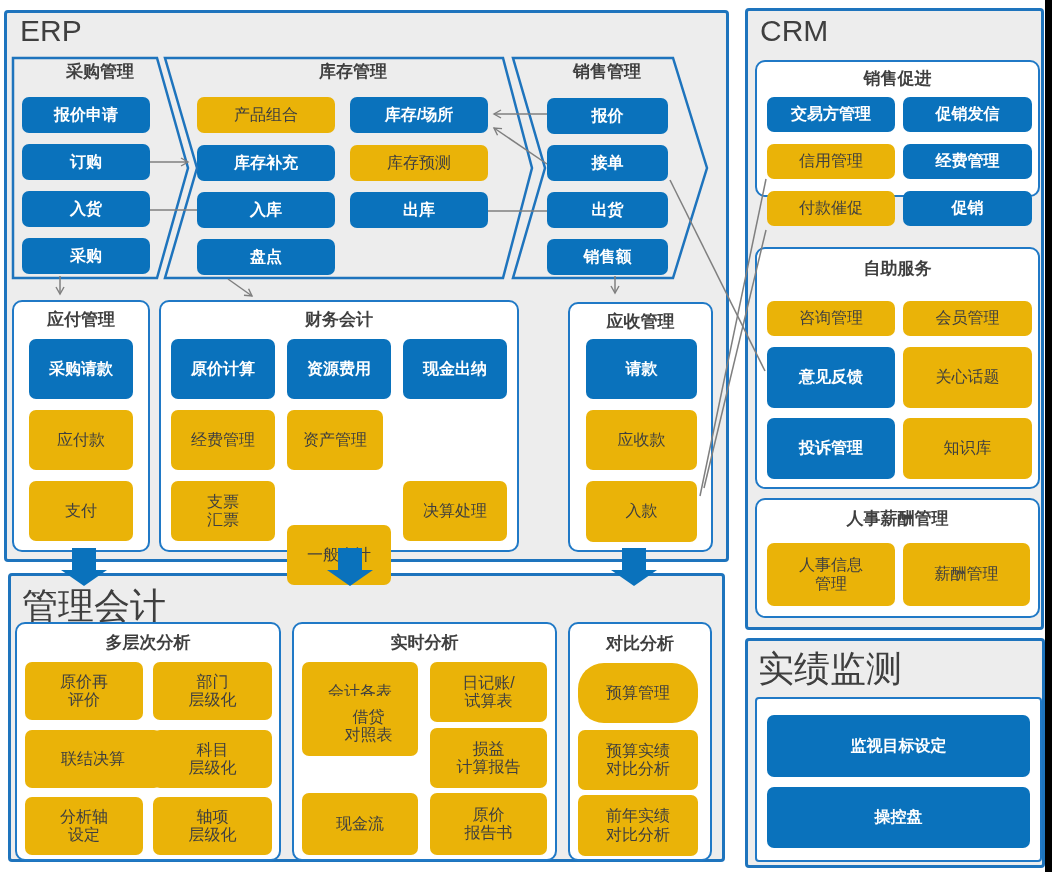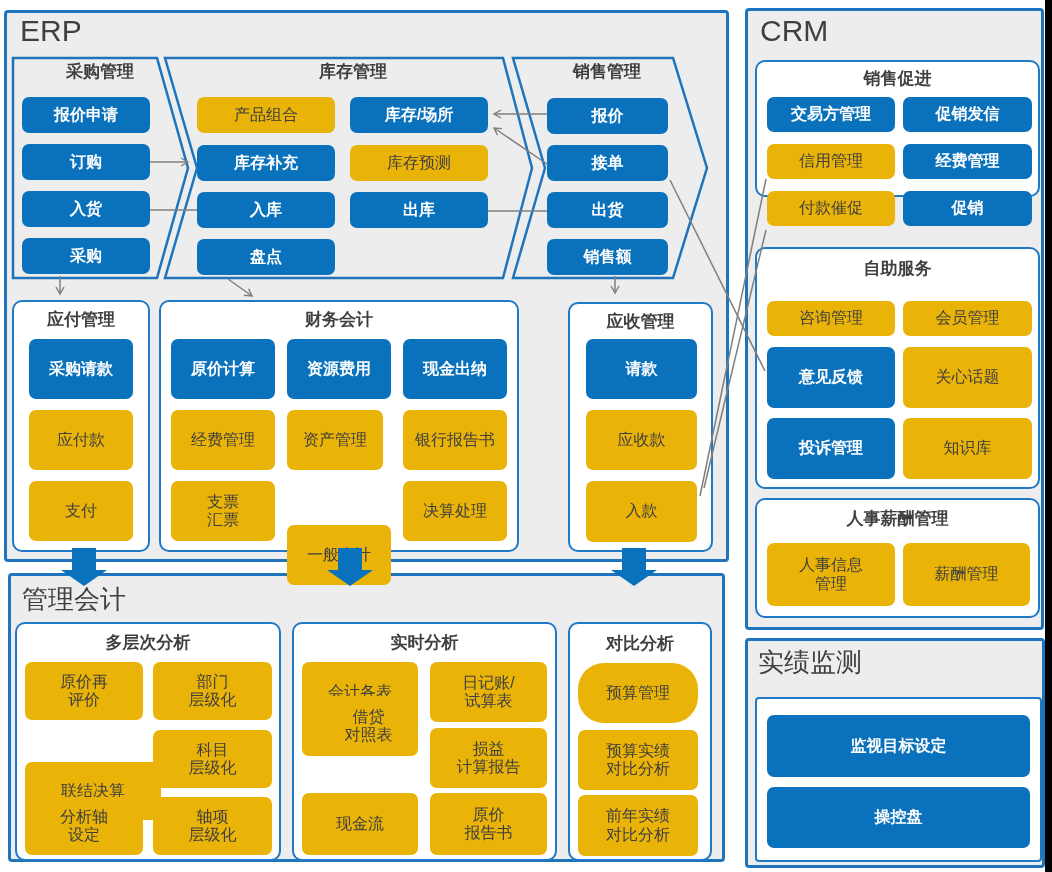--- a/index.html
+++ b/index.html
@@ -2,21 +2,21 @@
 <html><head>
 <meta charset="utf-8">
 <style>
   html,body{margin:0;padding:0;background:#fff;}
   #page{position:relative;width:1052px;height:872px;background:#ffffff;overflow:hidden;
         font-family:"Liberation Sans","DejaVu Sans",sans-serif;}
   .panel{position:absolute;background:#ededed;border:3px solid #1e74bd;border-radius:4px;box-sizing:border-box;}
   .wbox{position:absolute;background:#ffffff;border:2px solid #2079c6;border-radius:10px;box-sizing:border-box;}
   .title{position:absolute;color:#3f3f3f;font-weight:400;}
   .t-big{font-size:30px;}
-  .t-mid{font-size:26px;font-weight:500;}
+  .t-mid{font-size:36px;font-weight:500;}
   .hdr{position:absolute;font-size:17px;font-weight:600;color:#3f3f3f;text-align:center;}
   .node{position:absolute;display:flex;align-items:center;justify-content:center;text-align:center;
         border-radius:7px;font-size:16px;line-height:1.15;white-space:pre-line;box-sizing:border-box;}
   .node.blue{background:#0a72bc;color:#ffffff;font-weight:700;}
   .node.gray{background:#eab308;color:#3f3f3f;font-weight:400;}
   #overlay{position:absolute;left:0;top:0;z-index:30;pointer-events:none;}
   .blackedge{position:absolute;background:#000;}
 </style>
 </head>
 <body>
@@ -62,21 +62,20 @@
   <div class="node gray" style="left:29px;top:410px;width:104px;height:60px;">应付款</div>
   <div class="node gray" style="left:29px;top:481px;width:104px;height:60px;">支付</div>
 
   <div class="wbox" style="left:159px;top:300px;width:360px;height:252px;"></div>
   <div class="hdr" style="left:159px;top:308px;width:360px;">财务会计</div>
   <div class="node blue" style="left:171px;top:339px;width:104px;height:60px;">原价计算</div>
   <div class="node blue" style="left:287px;top:339px;width:104px;height:60px;">资源费用</div>
   <div class="node blue" style="left:403px;top:339px;width:104px;height:60px;">现金出纳</div>
   <div class="node gray" style="left:171px;top:410px;width:104px;height:60px;">经费管理</div>
   <div class="node gray" style="left:287px;top:410px;width:96px;height:60px;">资产管理</div>
-  <div class="node gray" style="left:403px;top:410px;width:104px;height:60px;">银行报告书</div>
   <div class="node gray" style="left:171px;top:481px;width:104px;height:60px;">支票
 汇票</div>
   <div class="node gray" style="left:287px;top:481px;width:104px;height:60px;margin-top:44px;">一般会计</div>
   <div class="node gray" style="left:403px;top:481px;width:104px;height:60px;">决算处理</div>
 
   <div class="wbox" style="left:568px;top:302px;width:145px;height:250px;"></div>
   <div class="hdr" style="left:568px;top:310px;width:145px;">应收管理</div>
   <div class="node blue" style="left:586px;top:339px;width:111px;height:60px;">请款</div>
   <div class="node gray" style="left:586px;top:410px;width:111px;height:60px;">应收款</div>
   <div class="node gray" style="left:586px;top:481px;width:111px;height:61px;">入款</div>
@@ -104,21 +103,21 @@
   <div class="node gray" style="left:767px;top:543px;width:128px;height:63px;">人事信息
 管理</div>
   <div class="node gray" style="left:903px;top:543px;width:127px;height:63px;">薪酬管理</div>
 
   <div class="wbox" style="left:15px;top:622px;width:266px;height:239px;"></div>
   <div class="hdr" style="left:15px;top:631px;width:266px;">多层次分析</div>
   <div class="node gray" style="left:25px;top:662px;width:118px;height:58px;">原价再
 评价</div>
   <div class="node gray" style="left:153px;top:662px;width:119px;height:58px;">部门
 层级化</div>
-  <div class="node gray" style="left:25px;top:730px;width:136px;height:58px;margin-top:32px;">联结决算</div>
+  <div class="node gray" style="left:25px;top:730px;width:136px;height:58px;">联结决算</div>
   <div class="node gray" style="left:153px;top:730px;width:119px;height:58px;">科目
 层级化</div>
   <div class="node gray" style="left:25px;top:797px;width:118px;height:58px;">分析轴
 设定</div>
   <div class="node gray" style="left:153px;top:797px;width:119px;height:58px;">轴项
 层级化</div>
 
   <div class="wbox" style="left:292px;top:622px;width:265px;height:239px;"></div>
   <div class="hdr" style="left:292px;top:631px;width:265px;">实时分析</div>
   <div class="node gray" style="left:302px;top:662px;width:116px;height:60px;">会计各表</div>

